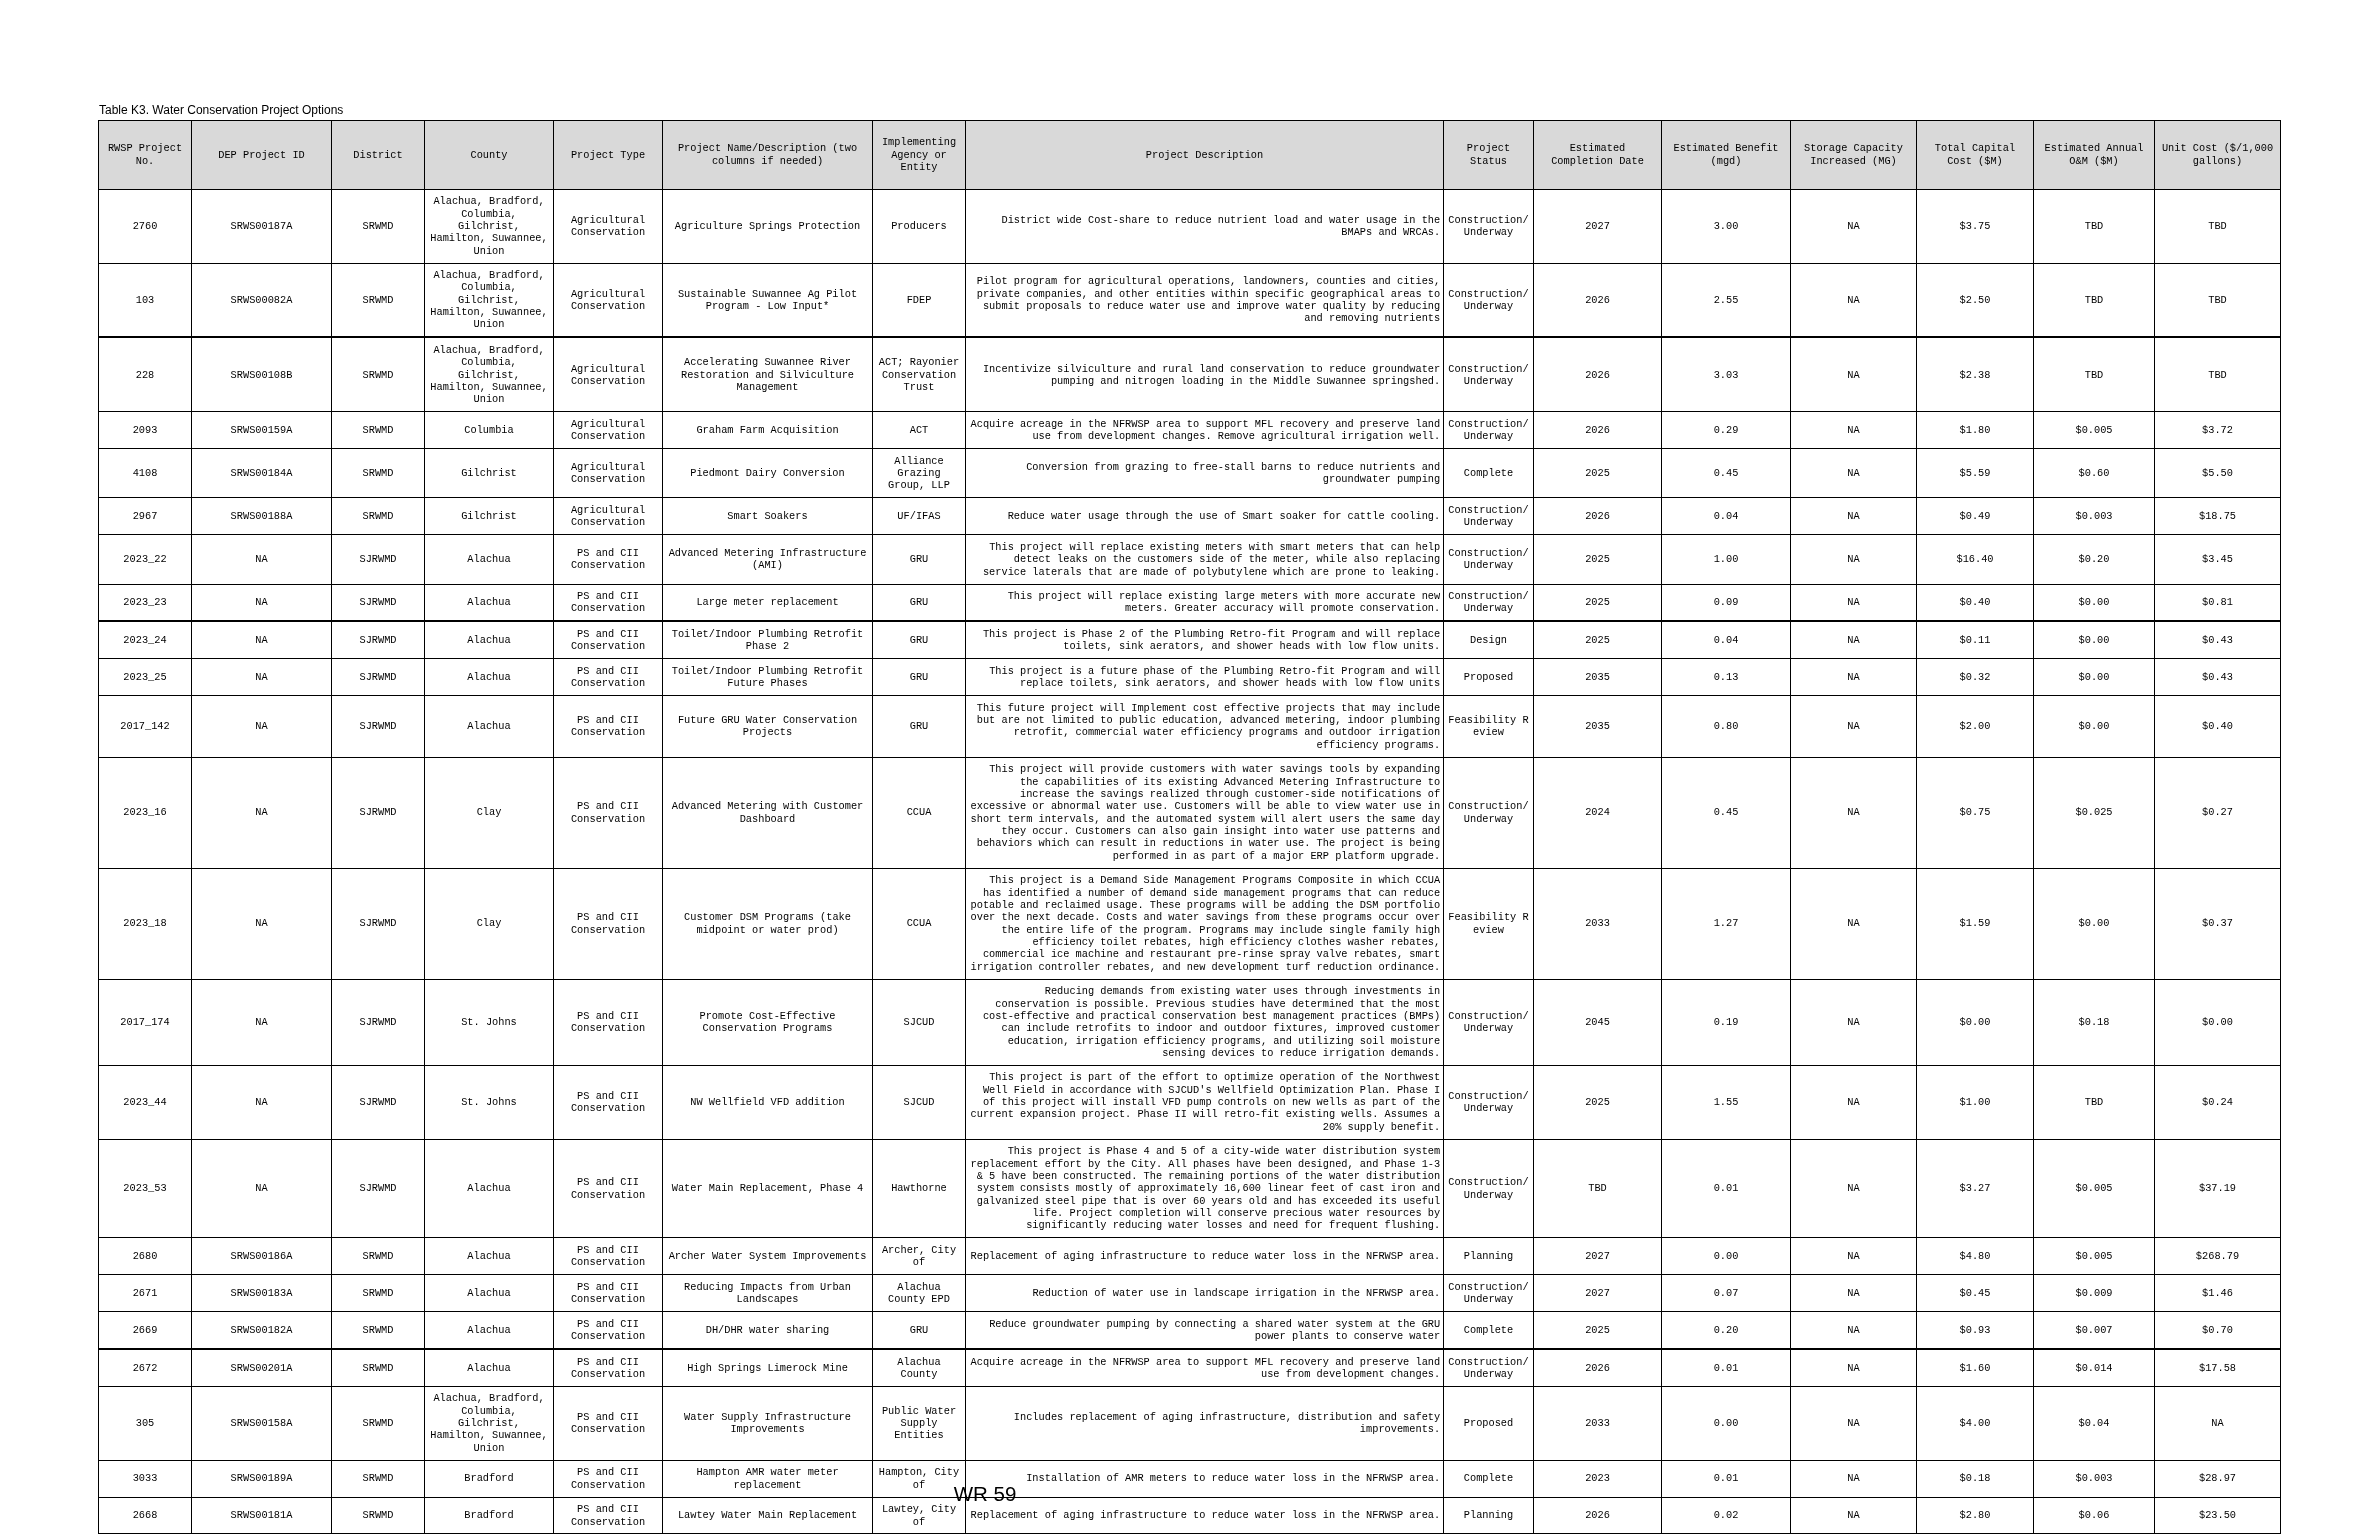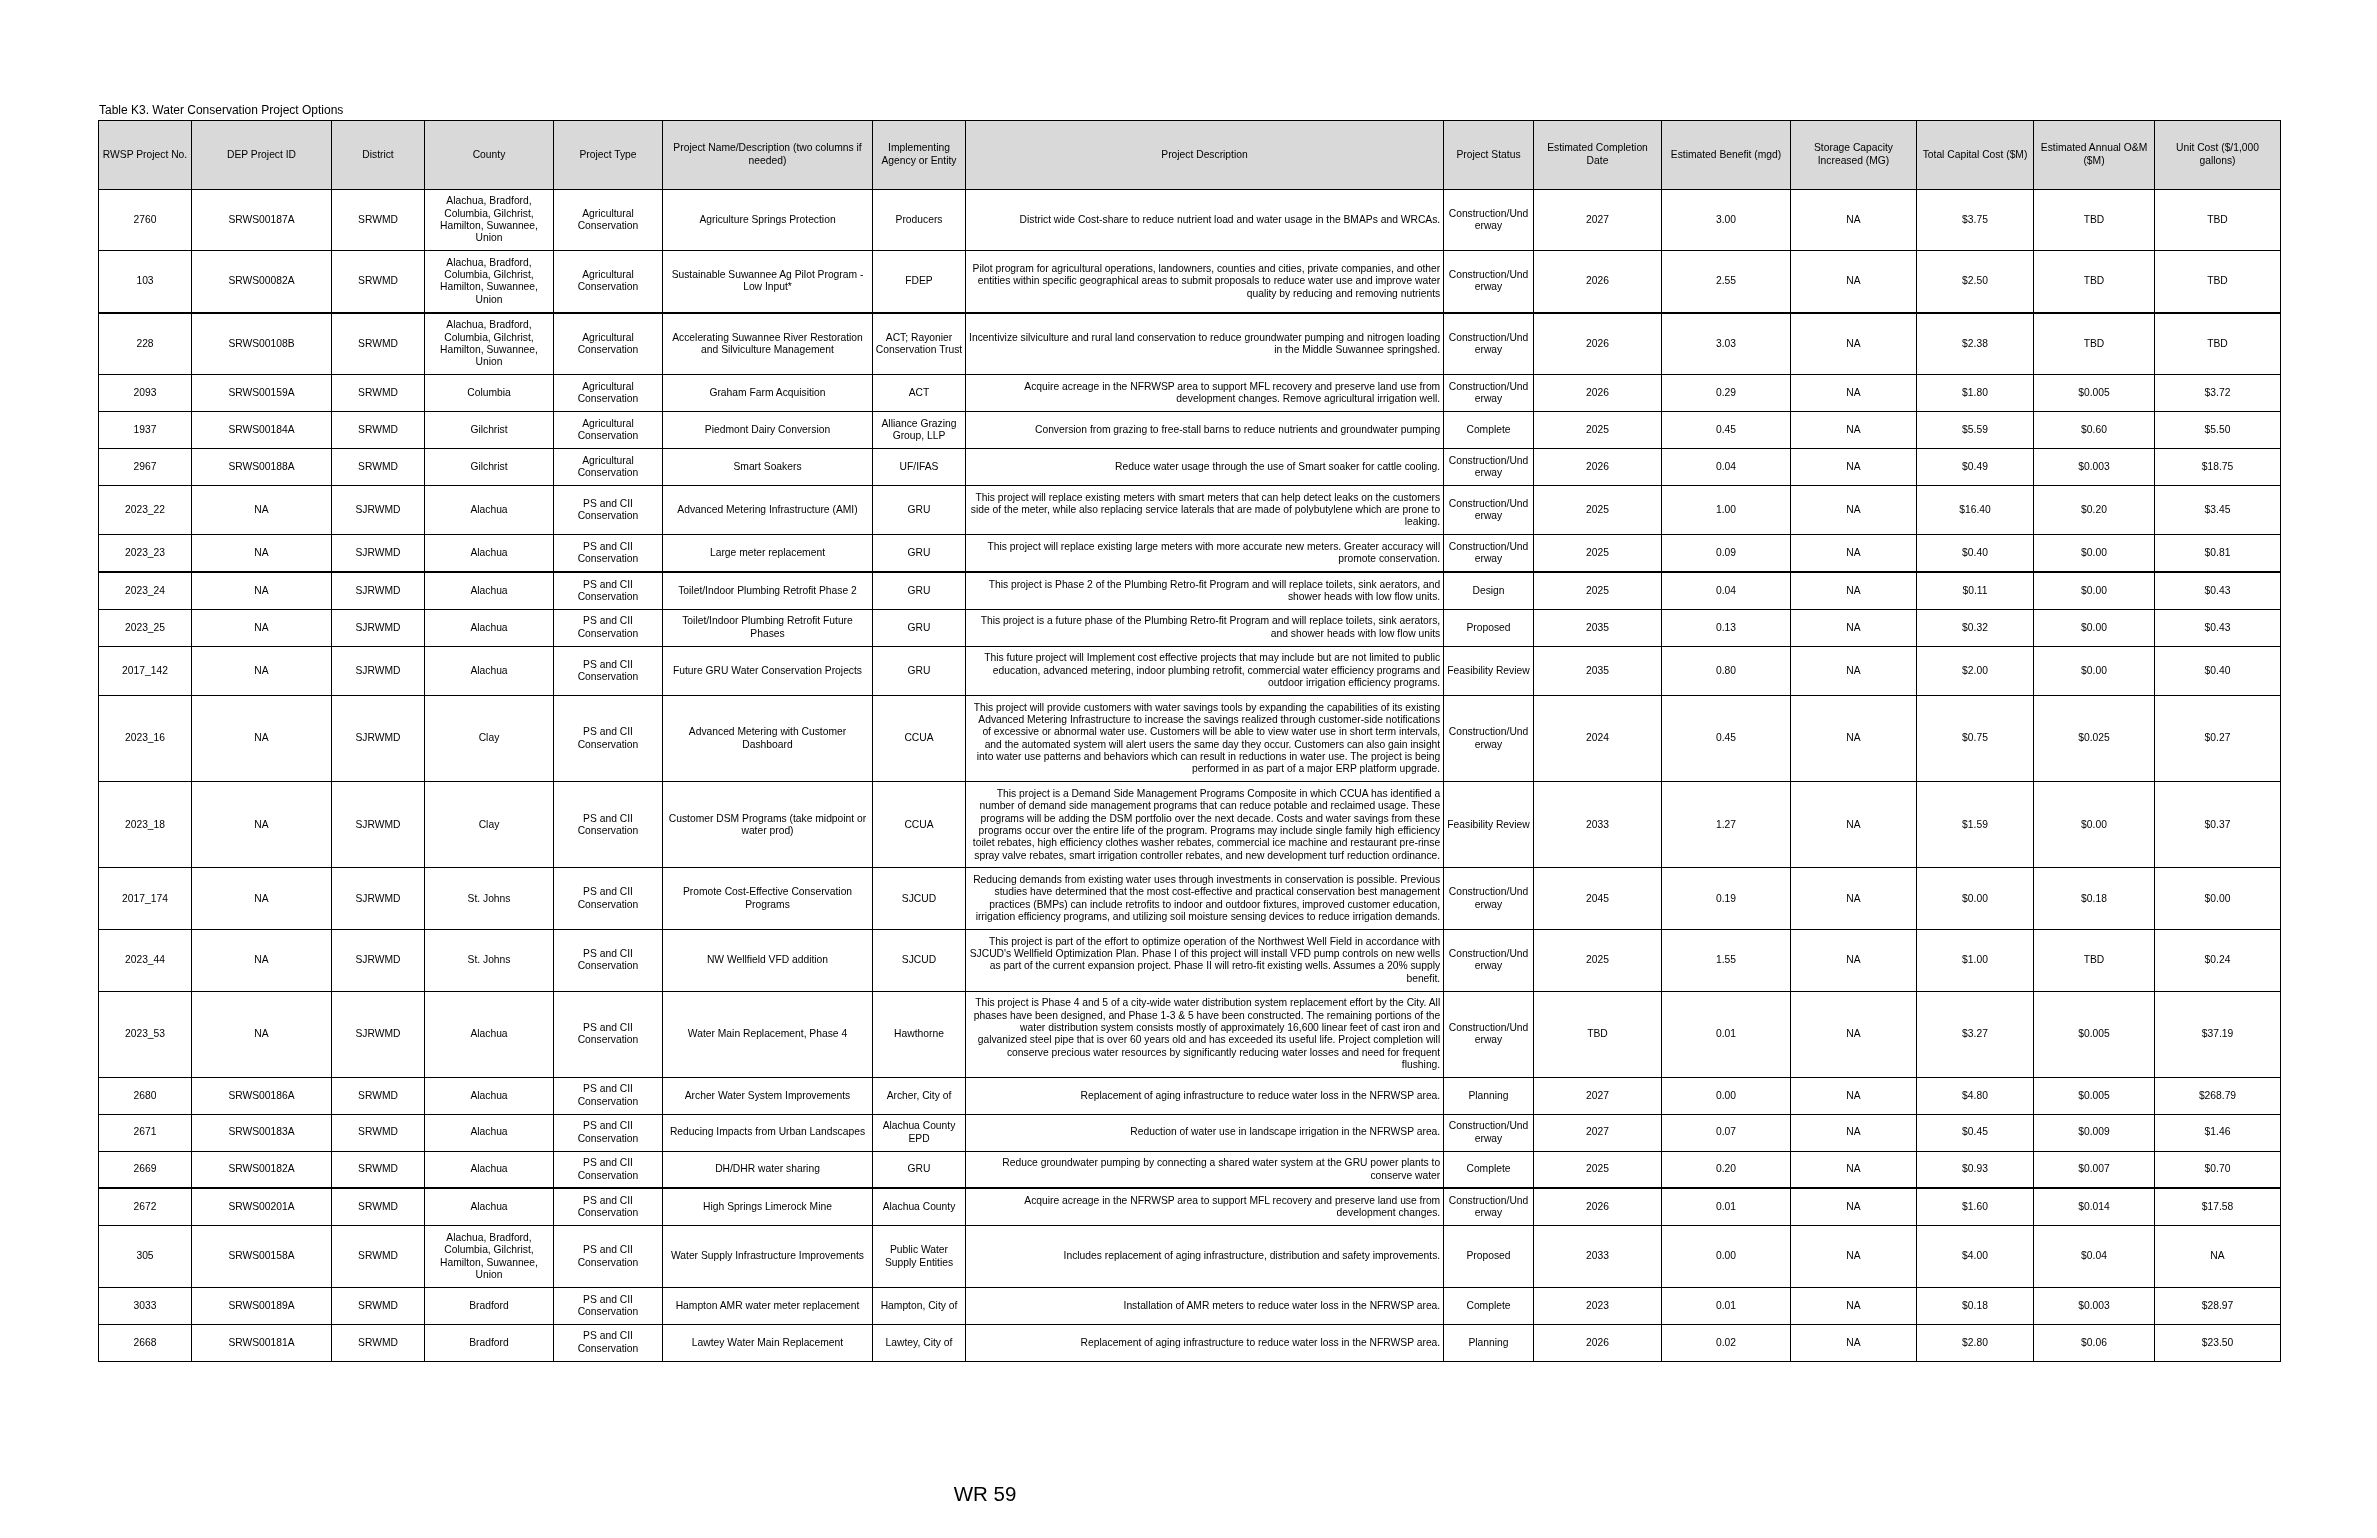--- a/index.html
+++ b/index.html
@@ -21,20 +21,21 @@
   }
   table.projects {
     position: absolute;
     left: 98px;
     top: 120px;
     width: 2181px;
     border-collapse: collapse;
     table-layout: fixed;
     border: 1.9px solid #000;
     font-size: 10.3px;
+    font-family: Liberation Mono, monospace;
   }
   table.projects th,
   table.projects td {
     border: 0.9px solid #000;
     padding: 2.8px 2.8px;
     text-align: center;
     vertical-align: middle;
     line-height: 1.2;
     overflow-wrap: break-word;
   }
@@ -162,21 +163,21 @@
           <td class="col-description">Acquire acreage in the NFRWSP area to support MFL recovery and preserve land use from development changes. Remove agricultural irrigation well.</td>
           <td class="col-status">Construction/Underway</td>
           <td class="col-completion">2026</td>
           <td class="col-benefit">0.29</td>
           <td class="col-storage">NA</td>
           <td class="col-capital">$1.80</td>
           <td class="col-om">$0.005</td>
           <td class="col-unit">$3.72</td>
         </tr>
         <tr>
-          <td class="col-rwsp">1937</td>
+          <td class="col-rwsp">4108</td>
           <td class="col-dep">SRWS00184A</td>
           <td class="col-district">SRWMD</td>
           <td class="col-county">Gilchrist</td>
           <td class="col-type">Agricultural Conservation</td>
           <td class="col-name">Piedmont Dairy Conversion</td>
           <td class="col-agency">Alliance Grazing Group, LLP</td>
           <td class="col-description">Conversion from grazing to free-stall barns to reduce nutrients and groundwater pumping</td>
           <td class="col-status">Complete</td>
           <td class="col-completion">2025</td>
           <td class="col-benefit">0.45</td>

